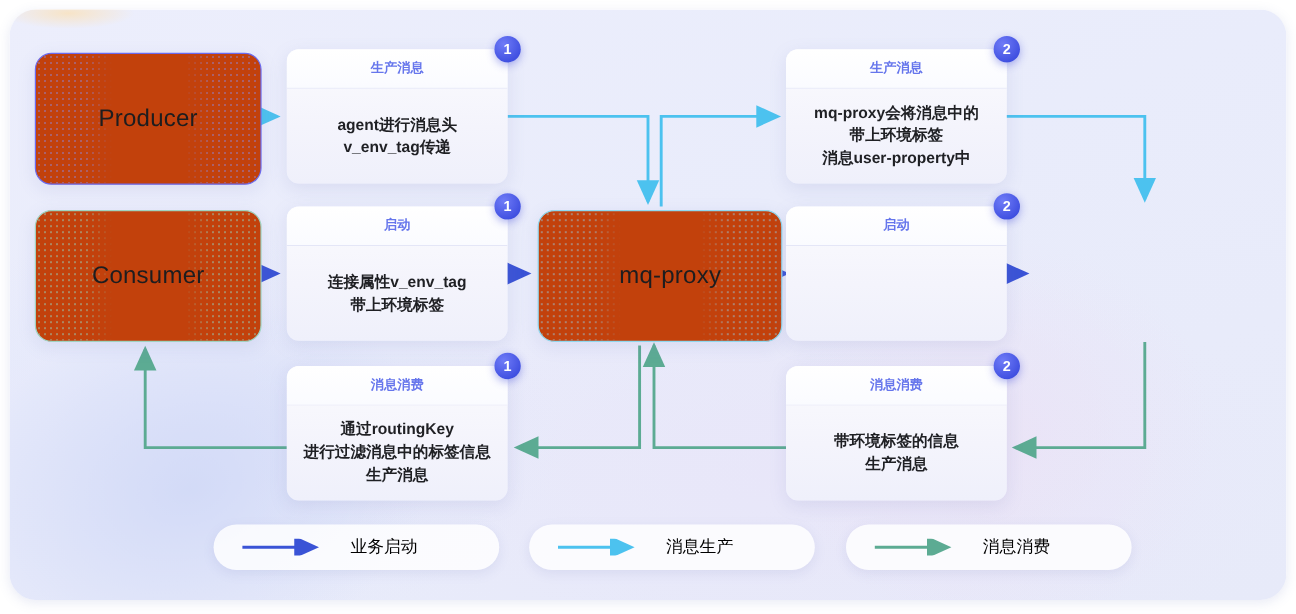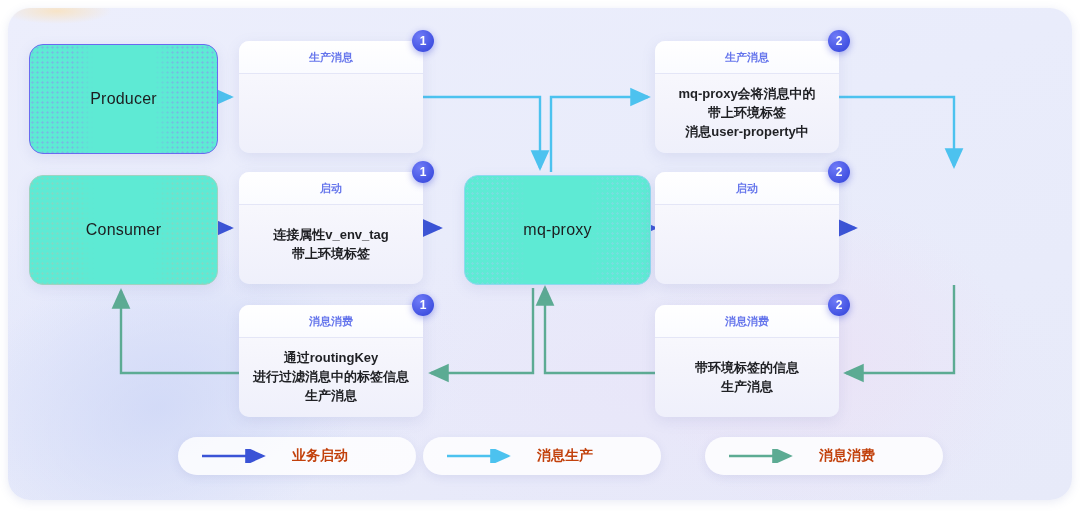--- a/index.html
+++ b/index.html
@@ -27,23 +27,23 @@
   .corner-warm{
     position:absolute;left:-6px;top:-10px;width:110px;height:26px;border-radius:50%;
     background:radial-gradient(closest-side, rgba(249,226,190,.85), rgba(249,226,190,0));
   }
 
   .layer{position:absolute;left:0;top:0;width:1080px;height:512px;}
   svg.wires{position:absolute;left:0;top:0;width:1080px;height:512px;pointer-events:none;}
 
   
   .entity{
-    position:absolute;border-radius:14px;background:#5eead4;
+    position:absolute;border-radius:14px;background:#c2410c;
     display:flex;align-items:center;justify-content:center;
-    font-size:16px;color:#1d1d1f;letter-spacing:.2px;
+    font-size:20px;color:#1d1d1f;letter-spacing:.2px;
     box-shadow:0 4px 14px rgba(120,130,190,.14);
   }
   .entity .dots{
     position:absolute;left:0;top:0;right:0;bottom:0;border-radius:13px;
     background-size:5px 5px;background-position:0 0;
   }
   .entity .lbl{position:relative;z-index:2;}
   .e-purple{border:1.6px solid #6a6af0;}
   .e-purple .dots{background-image:radial-gradient(rgba(142,142,240,.42) 1px, transparent 1.1px);
      -webkit-mask-image:linear-gradient(90deg,#000 0 22%,transparent 34% 66%,#000 78% 100%);
@@ -85,21 +85,21 @@
     color:#fff;font-size:12px;font-weight:700;line-height:22px;text-align:center;
     box-shadow:0 2px 7px rgba(70,80,220,.45);
   }
 
   
   .legend{
     position:absolute;height:38px;border-radius:19px;background:rgba(255,255,255,.82);
     display:flex;align-items:center;gap:14px;padding:0 22px;
     box-shadow:0 3px 10px rgba(120,130,190,.14);
   }
-  .legend .txt{font-size:14px;color:#c2410c;font-weight:700;white-space:nowrap;}
+  .legend .txt{font-size:14px;color:#000000;font-weight:400;white-space:nowrap;}
 </style>
 </head>
 <body>
 
 <div id="canvas">
   <div class="corner-warm"></div>
 </div>
 
 <div class="layer">
 
@@ -144,28 +144,32 @@
   <div class="entity e-purple" style="left:29px;top:44px;width:187px;height:108px;">
     <span class="dots"></span>
     <span class="lbl">Producer</span>
   </div>
 
   <div class="entity e-green" style="left:29px;top:175px;width:187px;height:108px;">
     <span class="dots"></span>
     <span class="lbl">Consumer</span>
   </div>
 
-  <div class="entity e-cyan" style="left:464px;top:175px;width:185px;height:108px;">
+  <div class="entity e-cyan" style="left:448px;top:175px;width:185px;height:108px;padding-left:17px;">
     <span class="dots"></span>
     <span class="lbl">mq-proxy</span>
   </div>
 
 
   <div class="card" style="left:239px;top:41px;width:184px;height:112px;">
     <div class="hd">生产消息</div>
+    <div class="bd">
+      <span>agent进行消息头</span>
+      <span>v_env_tag传递</span>
+    </div>
     <div class="badge">1</div>
   </div>
 
   <div class="card" style="left:655px;top:41px;width:184px;height:112px;">
     <div class="hd">生产消息</div>
     <div class="bd">
       <span>mq-proxy会将消息中的</span>
       <span>带上环境标签</span>
       <span>消息user-property中</span>
     </div>
@@ -210,21 +214,21 @@
       <defs>
           <marker id="lm-blue" markerWidth="9" markerHeight="9" refX="7" refY="4.5" orient="auto">
         <path d="M0,0.6 L8.6,4.5 L0,8.4 Z" fill="#3a53d6"></path>
           </marker>
         </defs>
       <path d="M2,7 L62,7" stroke="#3a53d6" stroke-width="2.4" fill="none" marker-end="url(#lm-blue)"></path>
     </svg>
     <span class="txt">业务启动</span>
   </div>
 
-  <div class="legend" style="left:423px;top:437px;width:194px;">
+  <div class="legend" style="left:441px;top:437px;width:194px;">
     <svg width="78" height="14">
       <defs>
           <marker id="lm-cyan" markerWidth="9" markerHeight="9" refX="7" refY="4.5" orient="auto">
         <path d="M0,0.6 L8.6,4.5 L0,8.4 Z" fill="#4cc2ef"></path>
           </marker>
         </defs>
       <path d="M2,7 L62,7" stroke="#4cc2ef" stroke-width="2.4" fill="none" marker-end="url(#lm-cyan)"></path>
     </svg>
     <span class="txt">消息生产</span>
   </div>

